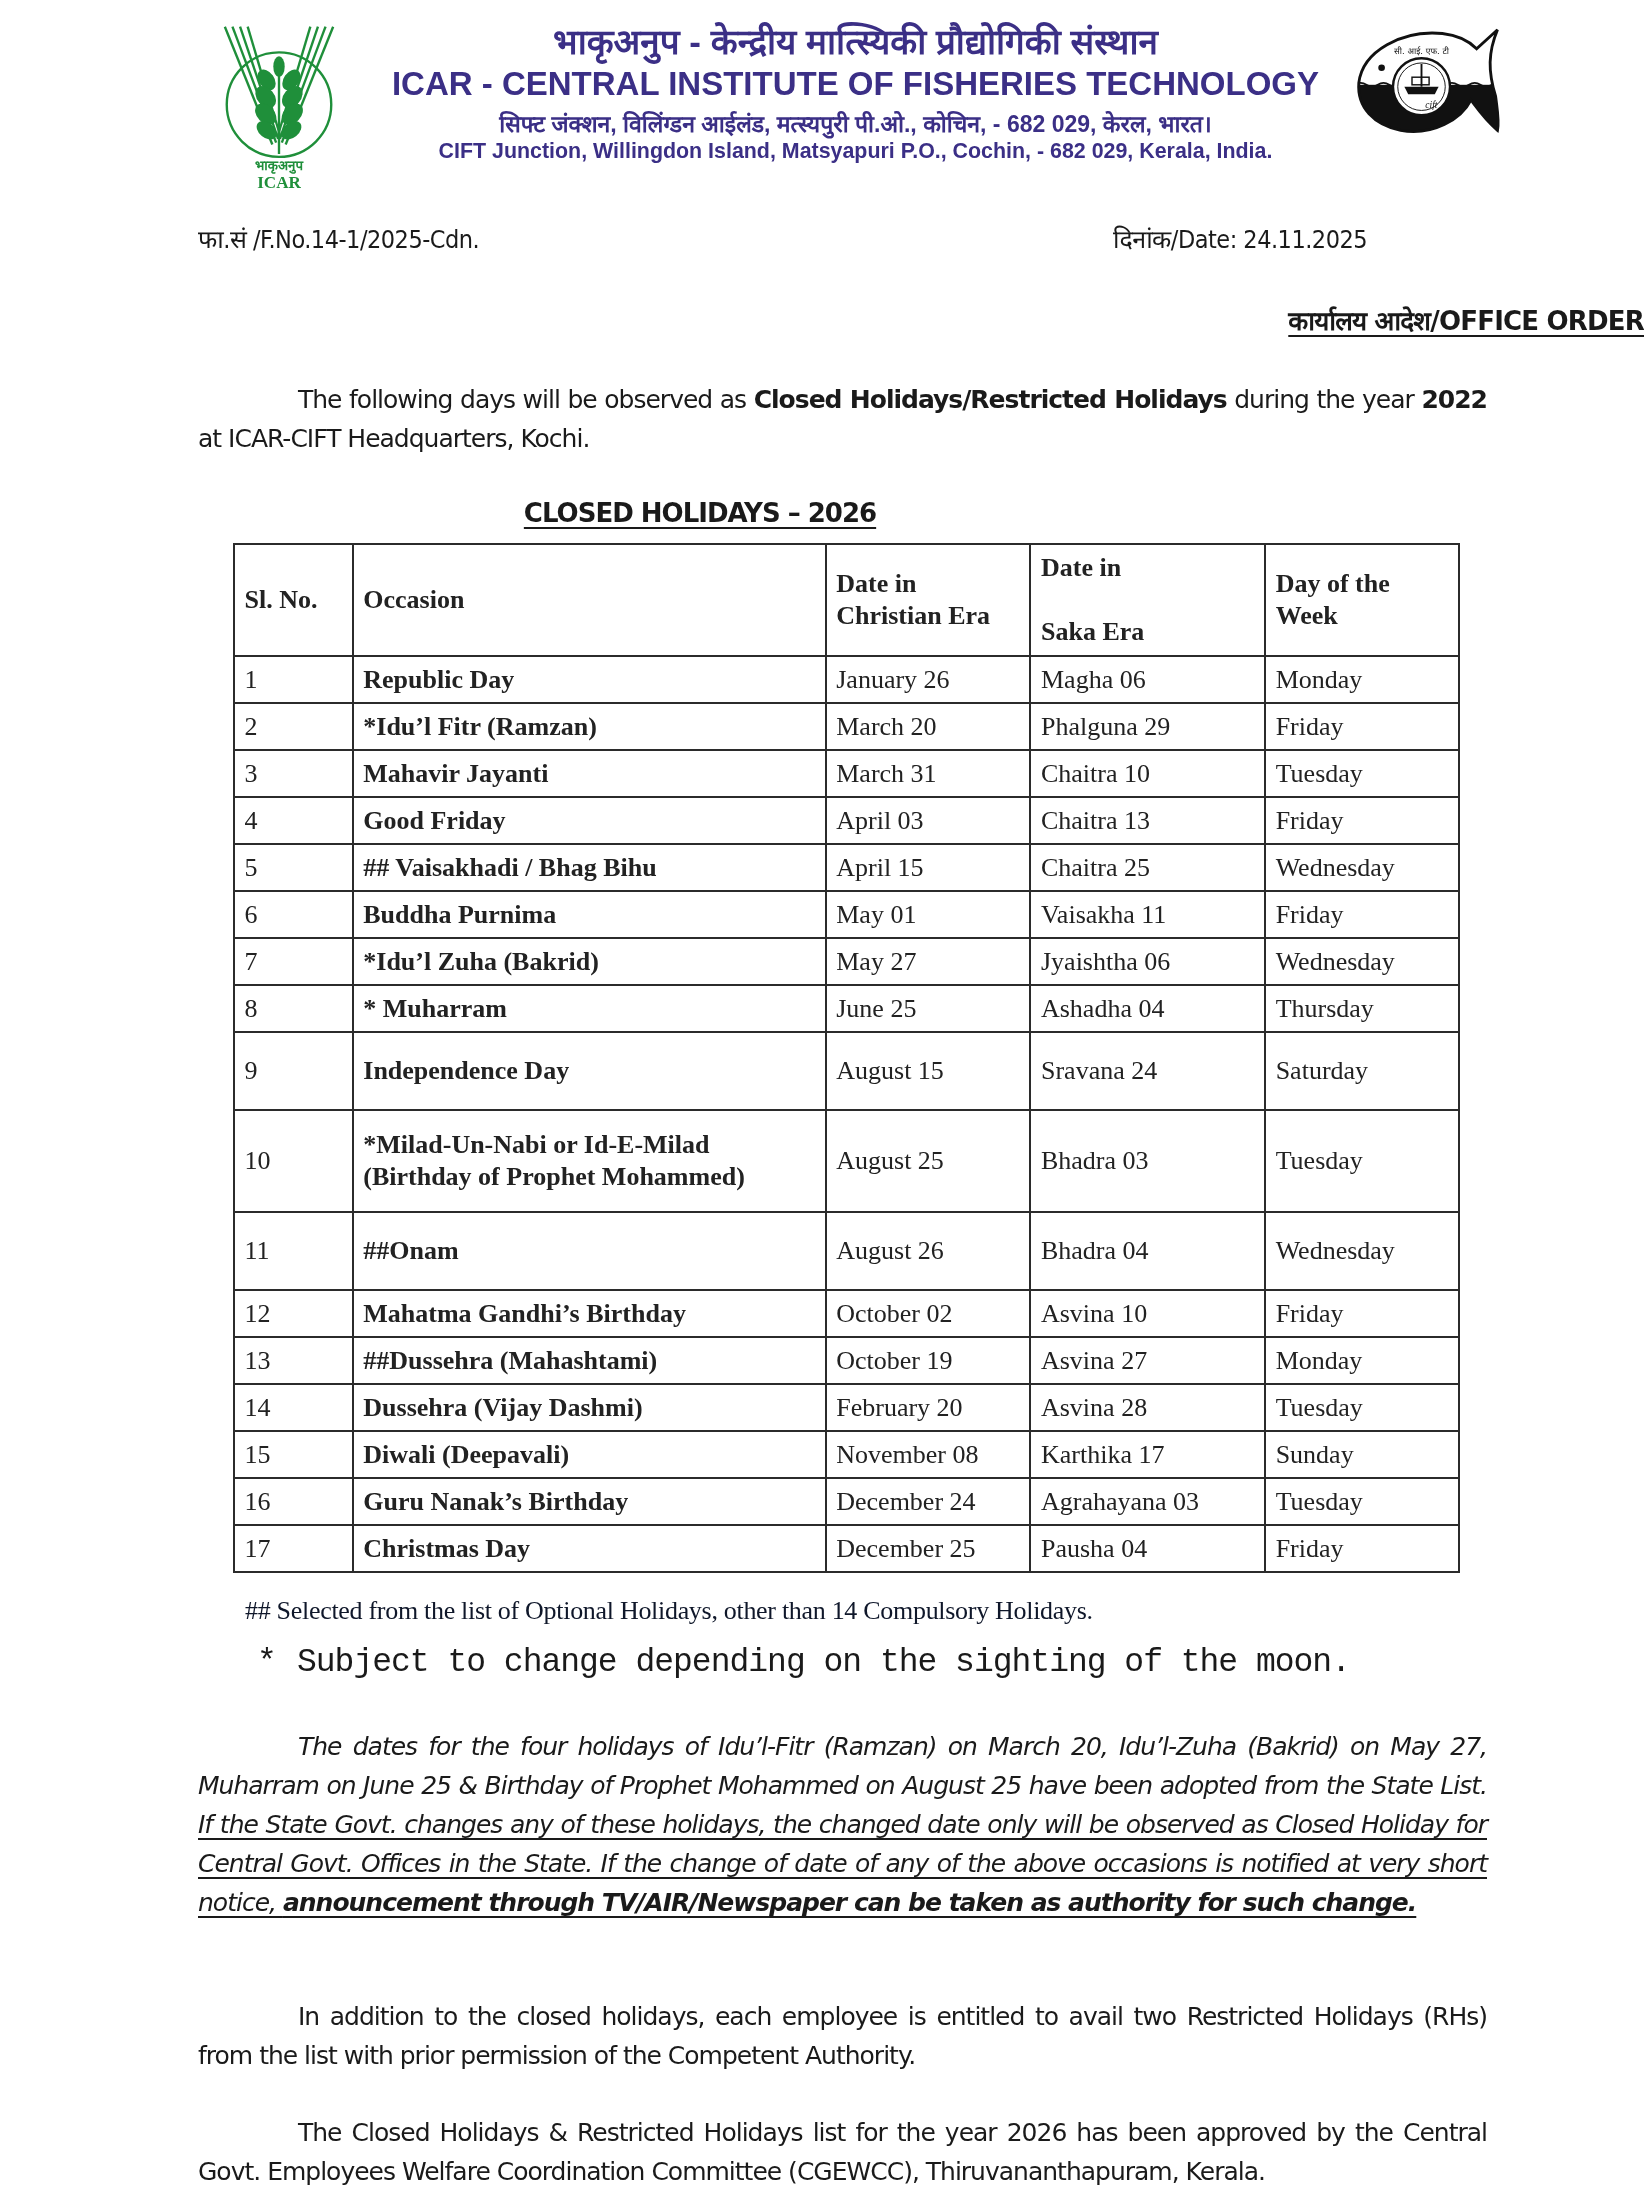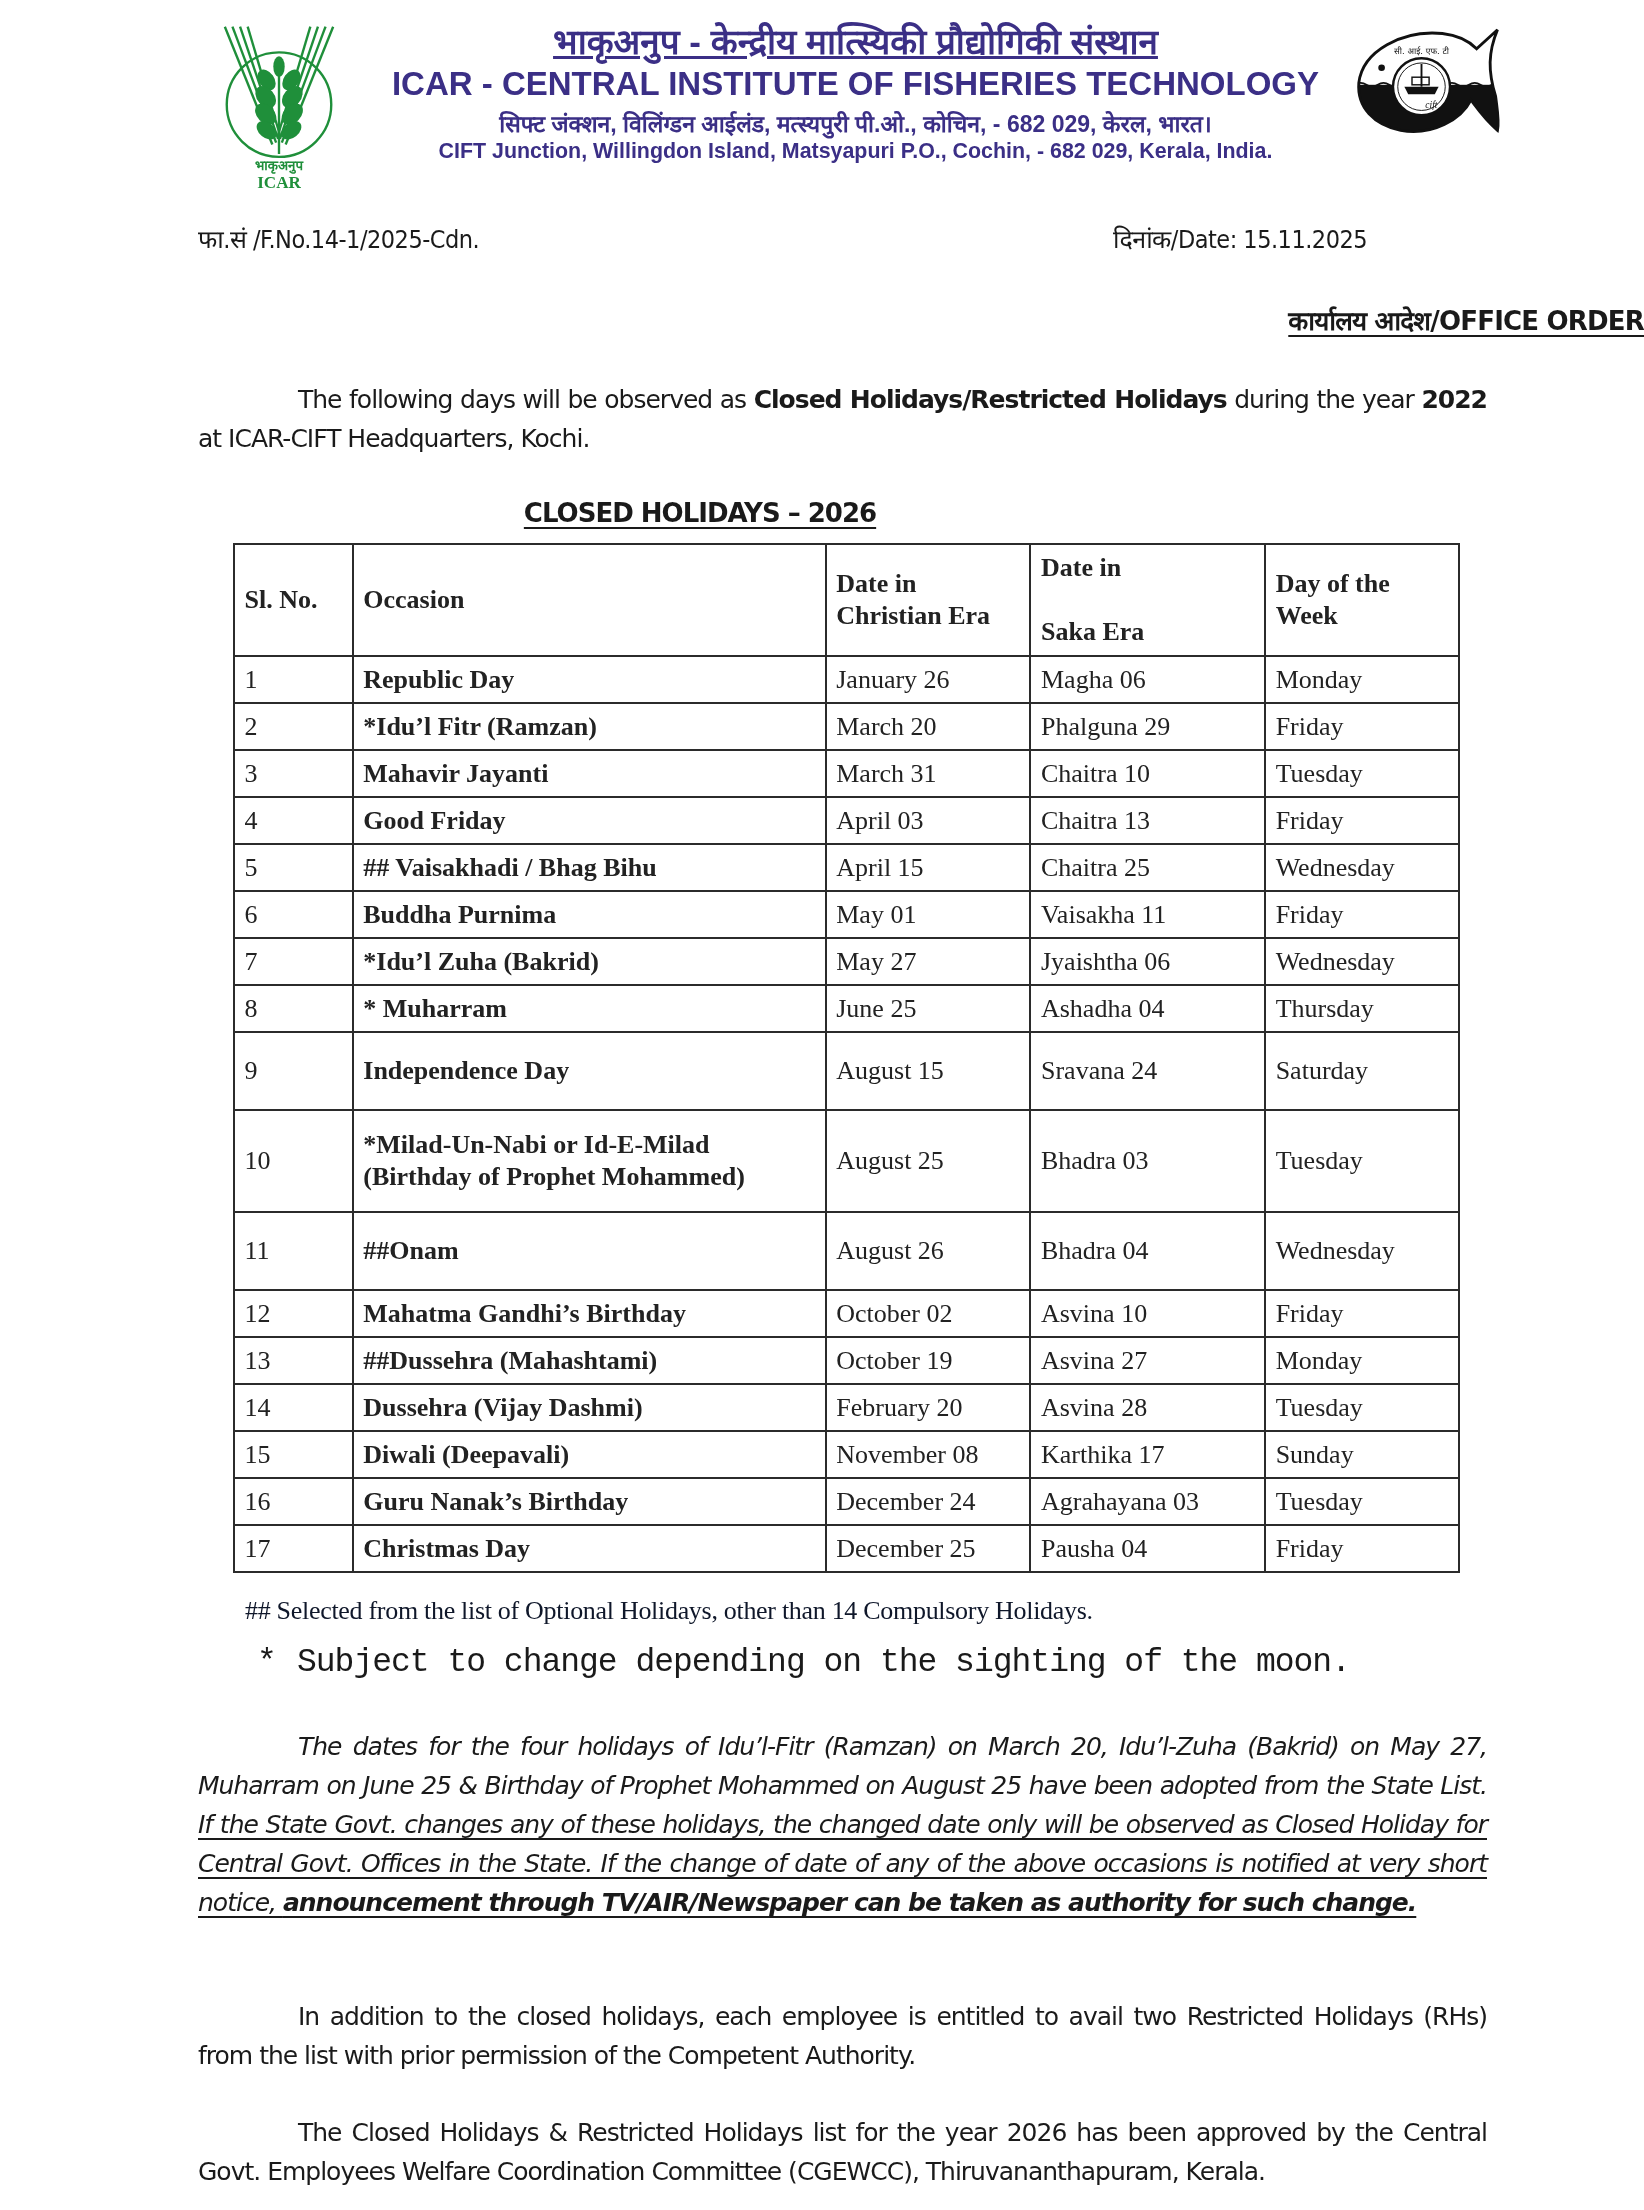--- a/index.html
+++ b/index.html
@@ -3,21 +3,21 @@
 <meta charset="utf-8">
 <style>
   html, body { margin: 0; padding: 0; background: #ffffff; }
   body { width: 1644px; height: 2210px; position: relative; overflow: hidden; color: #1a1a1a; }
   .page { position: absolute; left: 0; top: 0; width: 1644px; height: 2210px; }
 
   
   .logo-icar { position: absolute; left: 217px; top: 21px; width: 124px; height: 171px; }
   .logo-cift { position: absolute; left: 1355px; top: 24px; width: 152px; height: 114px; }
   .lh { position: absolute; left: 361px; width: 989px; text-align: center; color: #3b2f86; font-family: "Liberation Sans", sans-serif; font-weight: bold; white-space: nowrap; }
-  .lh-hindi { top: 17px; font-size: 35px; text-decoration: underline; }
+  .lh-hindi { top: 17px; font-size: 35px; }
   .lh-title { top: 65px; font-size: 33px; letter-spacing: 0px; }
   .lh-hindi-addr { top: 107px; font-size: 23px; }
   .lh-addr { top: 139px; font-size: 21.4px; }
 
   
   .ref, .date { position: absolute; top: 221px; font-family: "DejaVu Sans", sans-serif; font-size: 25px; font-stretch: condensed; letter-spacing: -0.5px; }
   .ref { left: 198px; }
   .date { left: 1113px; }
 
   .order-title { position: absolute; top: 302px; left: 0; width: 1644px; text-align: right; }
@@ -104,21 +104,21 @@
     <circle cx="70" cy="66" r="30" fill="#ffffff" stroke="#111" stroke-width="2.5"></circle>
     <circle cx="70" cy="66" r="25" fill="none" stroke="#111" stroke-width="1"></circle>
     <path d="M52,66 L88,66 L84,74 L56,74 Z" fill="#111"></path>
     <line x1="70" y1="42" x2="70" y2="66" stroke="#111" stroke-width="2"></line>
     <rect x="60" y="56" width="18" height="8" fill="none" stroke="#111" stroke-width="1.5"></rect>
     <text x="74" y="88" font-family="Liberation Serif, serif" font-style="italic" font-size="10" fill="#111">cift</text>
     <text x="70" y="32" text-anchor="middle" font-family="DejaVu Sans, sans-serif" font-size="9" fill="#111">सी. आई. एफ. टी</text>
   </svg>
 
   <div class="ref">फा.सं /F.No.14-1/2025-Cdn.</div>
-  <div class="date">दिनांक/Date: 15.11.2025</div>
+  <div class="date">दिनांक/Date: 24.11.2025</div>
 
   <div class="order-title">
     <span>कार्यालय आदेश/OFFICE ORDER</span>
   </div>
 
   <div class="body-text intro">
     <span class="indent"></span><span>The following days will be observed as </span><span class="b">Closed Holidays/Restricted Holidays</span><span> during the year </span><span class="b">2022</span><span> at ICAR-CIFT Headquarters, Kochi.</span>
   </div>
 
   <div class="table-title">

